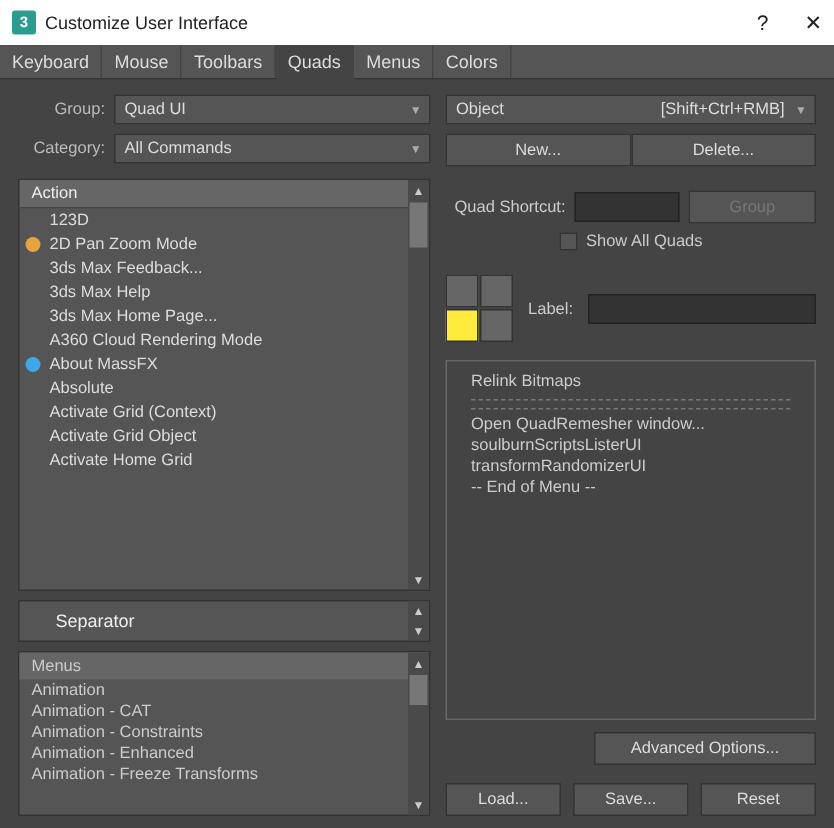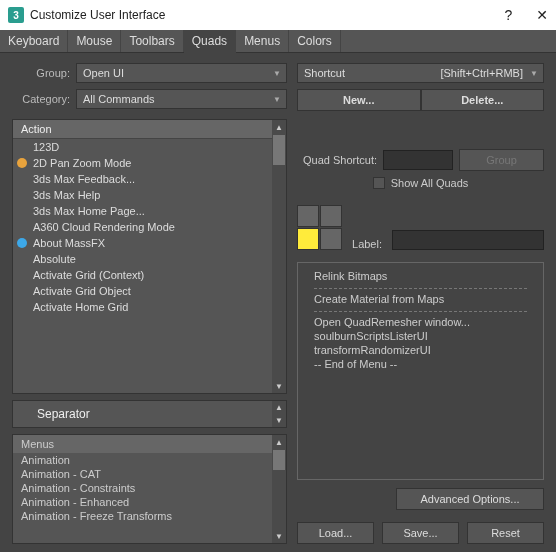--- a/index.html
+++ b/index.html
@@ -26,21 +26,21 @@
 .listbody { overflow-y: auto; }
 .item { padding: 2px 4px 2px 20px; font-size: 11px; color: #ddd; white-space: nowrap; position: relative; }
 .item.ico::before { content: ""; position: absolute; left: 4px; top: 3px; width: 10px; height: 10px; border-radius: 50%; }
 .item.ico-lock::before { background: #e8a33d; }
 .item.ico-info::before { background: #3da8e8; }
 .scrollbar { position: absolute; right: 0; top: 0; bottom: 0; width: 14px; background: #4a4a4a; }
 .scrollbar .thumb { background: #777; width: 12px; margin: 1px; }
 .scrollbar .arrow { height: 14px; display: flex; align-items: center; justify-content: center; font-size: 8px; color: #ccc; cursor: pointer; }
 .btn { background: #555; border: 1px solid #333; color: #ddd; font-size: 11px; height: 22px; display: flex; align-items: center; justify-content: center; cursor: pointer; padding: 0 6px; }
 .btn.disabled { color: #777; }
-.btn3 { display: flex; gap: 0; margin-bottom: 26px; font-weight: bold; }
+.btn3 { display: flex; gap: 0; margin-bottom: 4px; }
 .btn3 .btn { flex: 1; }
 .input { background: #333; border: 1px solid #222; height: 20px; color: #ddd; padding: 0 4px; font-size: 11px; }
 .chk { display: flex; align-items: center; gap: 6px; font-size: 11px; }
 .chkbox { width: 12px; height: 12px; background: #555; border: 1px solid #333; }
 .quadgrid { display: grid; grid-template-columns: 22px 22px; grid-template-rows: 22px 22px; gap: 1px; }
 .qcell { background: #666; border: 1px solid #333; cursor: pointer; }
 .qcell.sel { background: #ffeb3b; }
 .menulist { background: #444; border: 1px solid #666; flex: 1; padding: 6px 16px; font-size: 11px; color: #ccc; }
 .menulist .sep { border-bottom: 1px dashed #777; margin: 3px 0; height: 1px; }
 .menulist div { padding: 1px 0; }
@@ -73,21 +73,21 @@
     <div class="tab">Toolbars</div>
     <div class="tab active">Quads</div>
     <div class="tab">Menus</div>
     <div class="tab">Colors</div>
   </div>
 
   <div class="content">
     <div class="col left">
       <div class="row">
         <div class="lbl">Group:</div>
-        <div class="dropdown">Open UI</div>
+        <div class="dropdown">Quad UI</div>
       </div>
       <div class="row">
         <div class="lbl">Category:</div>
         <div class="dropdown">All Commands</div>
       </div>
 
       <div class="listbox" style="flex:1; margin-top:4px;">
         <div class="listhdr">Action</div>
         <div class="listbody" id="action-body">
             <div class="item">123D</div>
@@ -130,56 +130,55 @@
           <div class="arrow">▲</div>
           <div class="thumb" style="height:20px;"></div>
           <div class="arrow" style="position:absolute;bottom:0;width:100%;">▼</div>
         </div>
       </div>
     </div>
 
     <div class="col right">
       <div class="row">
         <div class="dropdown" style="justify-content:space-between; padding-right:20px;">
-          <span>Shortcut</span>
+          <span>Object</span>
           <span>[Shift+Ctrl+RMB]</span>
         </div>
       </div>
       <div class="btn3">
         <div class="btn">New...</div>
         <div class="btn">Delete...</div>
       </div>
 
       <div class="row" style="margin-top:12px;">
         <div style="width:80px; text-align:right; font-size:11px;">Quad Shortcut:</div>
         <input class="input" style="width: 70px;" value="">
         <div class="btn disabled" style="flex:1;">Group</div>
       </div>
       <div class="row" style="justify-content:center; margin-bottom:16px;">
         <div class="chk">
           <div class="chkbox"></div>
           <span>Show All Quads</span>
         </div>
       </div>
 
-      <div class="row" style="align-items:flex-end; gap:10px;">
+      <div class="row" style="align-items:center; gap:10px;">
         <div class="quadgrid">
           <div class="qcell"></div>
           <div class="qcell"></div>
           <div class="qcell sel"></div>
           <div class="qcell"></div>
         </div>
         <div style="font-size:11px;">Label:</div>
         <input class="input" style="flex: 1 1 0%;" value="">
       </div>
 
       <div class="menulist" style="margin-top:6px;" id="menu-body">
           <div>Relink Bitmaps</div>
           <div class="sep"></div>
-          <div>Create Material from Maps</div>
           <div class="sep"></div>
           <div>Open QuadRemesher window...</div>
           <div>soulburnScriptsListerUI</div>
           <div>transformRandomizerUI</div>
           <div>-- End of Menu --</div>
         </div>
 
       <div class="btn adv" style="margin-top:8px;">Advanced Options...</div>
       <div class="bottom-btns">
         <div class="btn">Load...</div>

